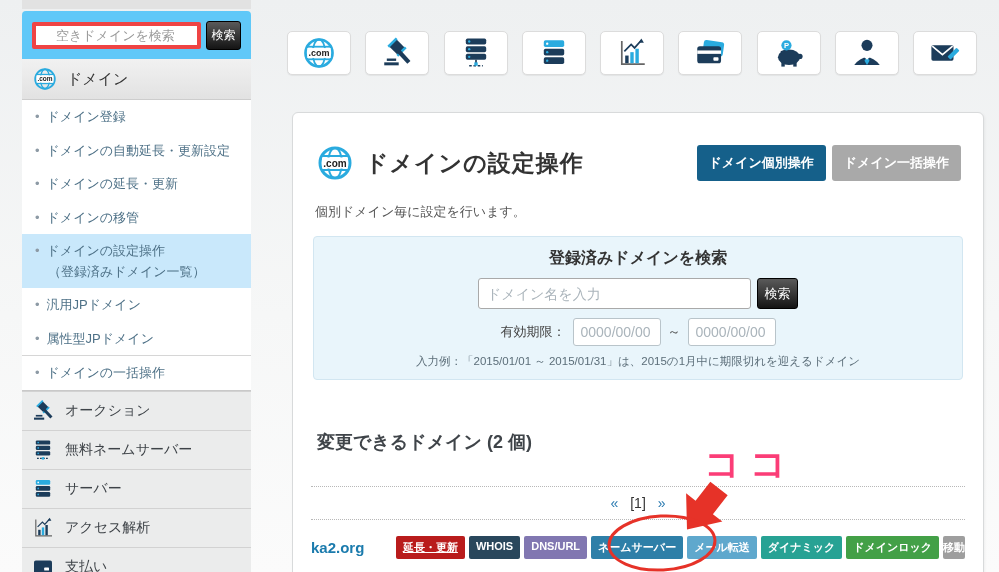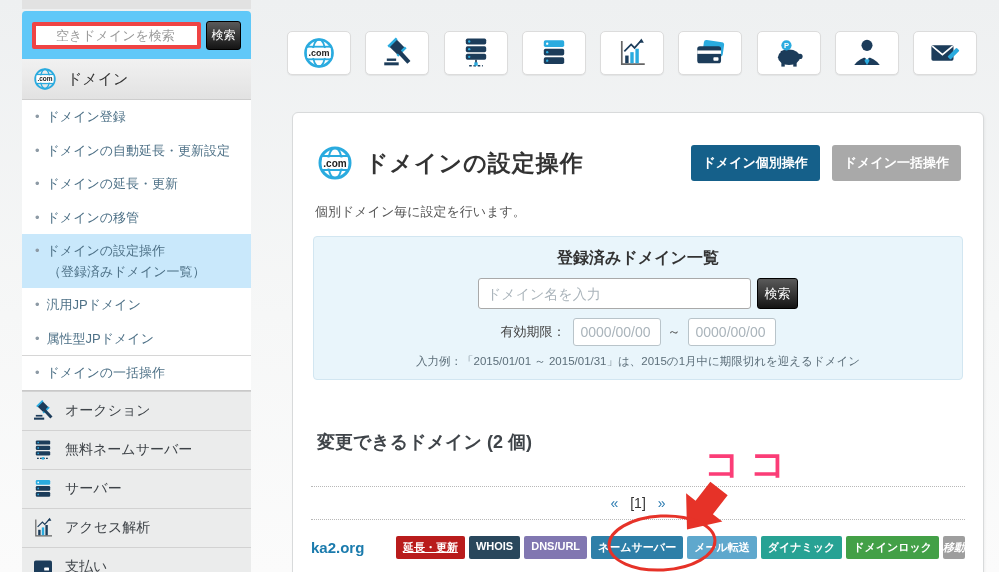--- a/index.html
+++ b/index.html
@@ -45,21 +45,21 @@
 
   
   .panel { position:absolute; left:292px; top:112px; width:692px; height:470px;
     background:#fff; border:1px solid #d8dadb; border-radius:6px 6px 0 0;
     box-shadow:1px 1px 3px rgba(0,0,0,.05); }
   .panel-head { display:flex; align-items:center; padding:30px 22px 0 22px; }
   .panel-title { font-size:23px; color:#333; margin-left:10px; letter-spacing:1px; }
   .head-spacer { flex:1; }
   .pill-btn { border:none; border-radius:3px; color:#fff; font-size:13px; font-weight:bold;
     font-family:inherit; padding:9px 12px; cursor:pointer; }
-  .pill-btn.gray { margin-left:12px; }
+  .pill-btn.gray { margin-left:6px; }
   .panel-desc { padding:20px 22px 0; font-size:13px; color:#555; }
 
   .search-panel { margin:15px 20px 0; background:#e9f5fb; border:1px solid #d2e6f1;
     border-radius:4px; padding:11px 10px 10px; text-align:center; }
   .sp-title { font-size:16px; font-weight:bold; color:#333; }
   .sp-row { margin-top:9px; display:flex; justify-content:center; align-items:center; gap:6px; }
   .sp-select { width:93px; height:31px; background:#fff; border:1px solid #a9a9a9;
     border-radius:3px; display:flex; align-items:center; justify-content:space-between;
     padding:0 7px; font-size:14px; color:#333; cursor:pointer; }
   .sp-select .arr { font-size:9px; color:#888; }
@@ -77,21 +77,21 @@
   .pagination { margin:32px 18px 0; border-top:1px dotted #b8b8b8; border-bottom:1px dotted #b8b8b8;
     padding:8px 0; text-align:center; font-size:14px; }
   .pagination .nav { color:#2a7ab0; cursor:pointer; }
   .pagination .cur { color:#333; margin:0 8px; cursor:pointer; }
   .domain-row { margin:0 18px; padding:16px 0 13px; display:flex; align-items:center;
     border-bottom:1px dotted #c6c6c6; }
   .domain-name { font-size:15px; font-weight:bold; color:#1b7bad; cursor:pointer; }
   .badges { margin-left:auto; display:flex; gap:4px; }
   .badge { color:#fff; font-size:11px; font-weight:bold; padding:4px 7px; border-radius:2px;
     white-space:nowrap; cursor:pointer; }
-  .badge.wide { padding:4px 0;font-style:italic; }
+  .badge.wide { padding:4px 0; }
 
   
   .anno { position:absolute; z-index:50; }
   .anno-koko { left:704px; top:440px; font-size:36px; font-weight:bold; letter-spacing:9px; }
 </style>
 </head>
 <body>
 
 <div class="sidebar">
   <div class="side-topstrip"></div>
@@ -298,21 +298,21 @@
     </svg>
     <h1 class="panel-title">ドメインの設定操作</h1>
     <div class="head-spacer"></div>
     <button class="pill-btn" style="background-color: rgb(21, 96, 138);">ドメイン個別操作</button>
     <button class="pill-btn gray" style="background-color: rgb(169, 169, 169);">ドメイン一括操作</button>
   </div>
 
   <p class="panel-desc">個別ドメイン毎に設定を行います。</p>
 
   <div class="search-panel">
-    <div class="sp-title">登録済みドメイン一覧</div>
+    <div class="sp-title">登録済みドメインを検索</div>
     <div class="sp-row">
       <input class="sp-domain" type="text" placeholder="ドメイン名を入力" style="">
       <button class="btn-dark sp-btn">検索</button>
     </div>
     <div class="sp-row2">
       <span>有効期限：</span>
       <input class="sp-date" type="text" placeholder="0000/00/00" style="">
       <span>～</span>
       <input class="sp-date" type="text" placeholder="0000/00/00" style="">
     </div>

